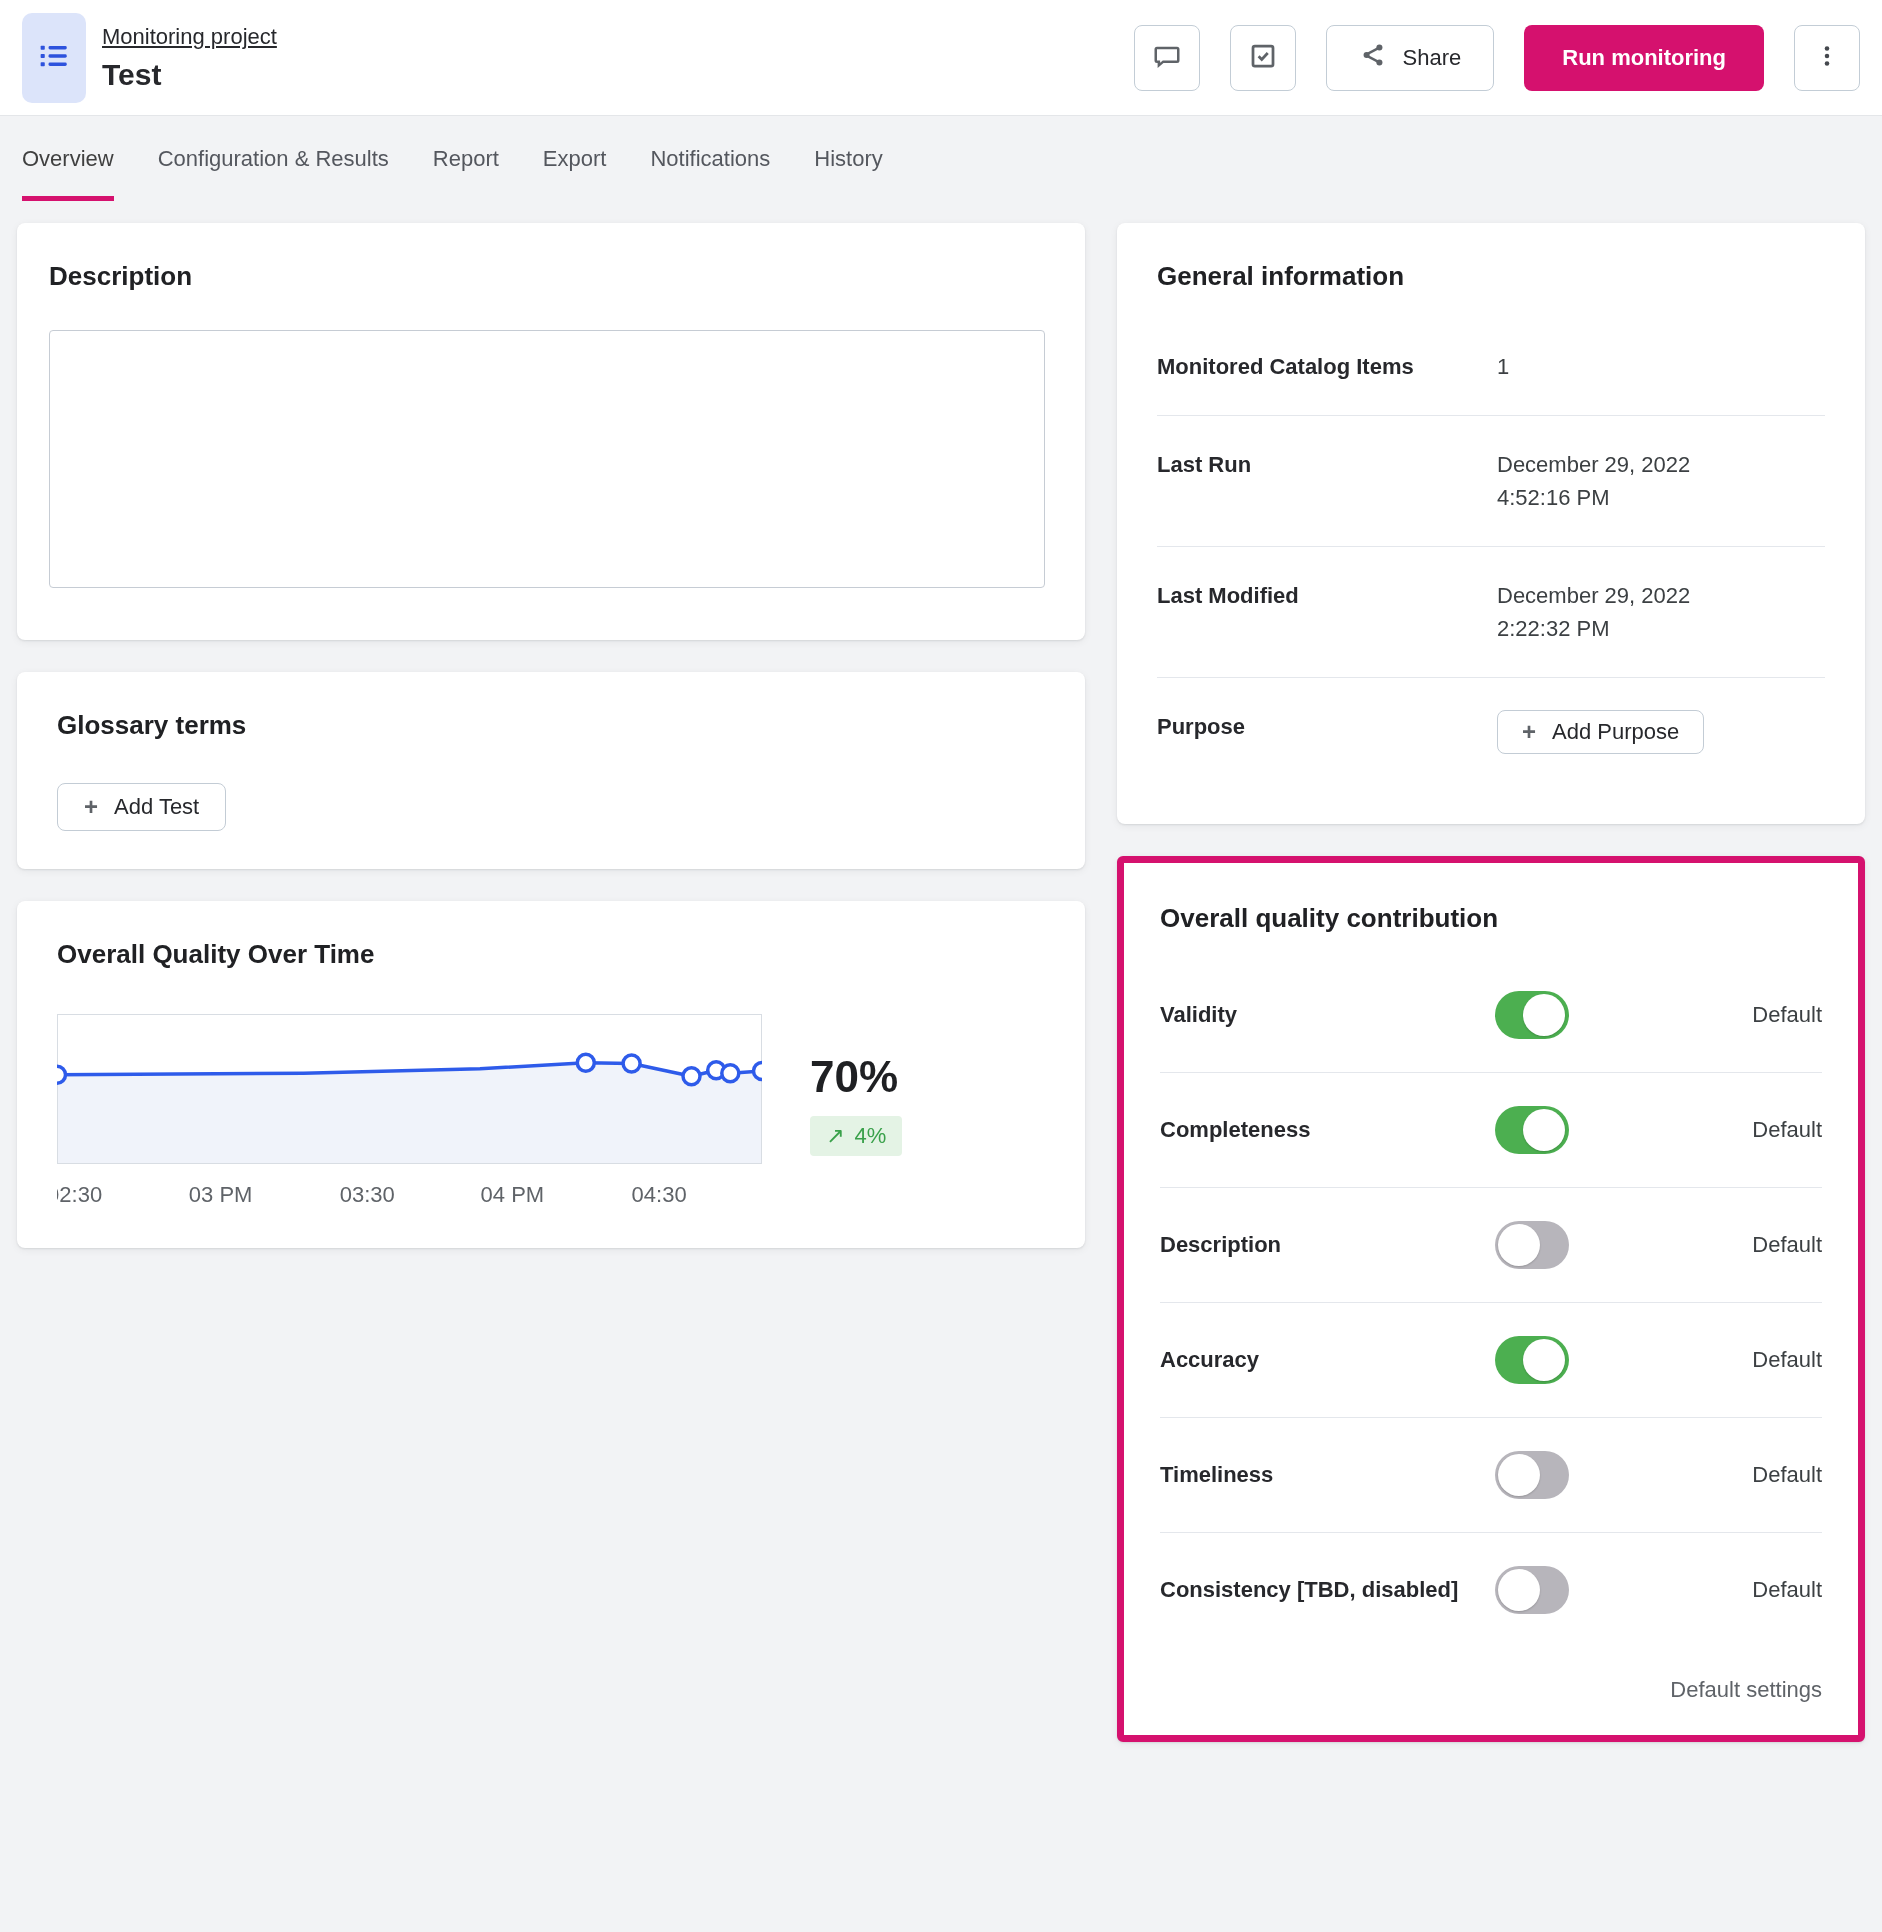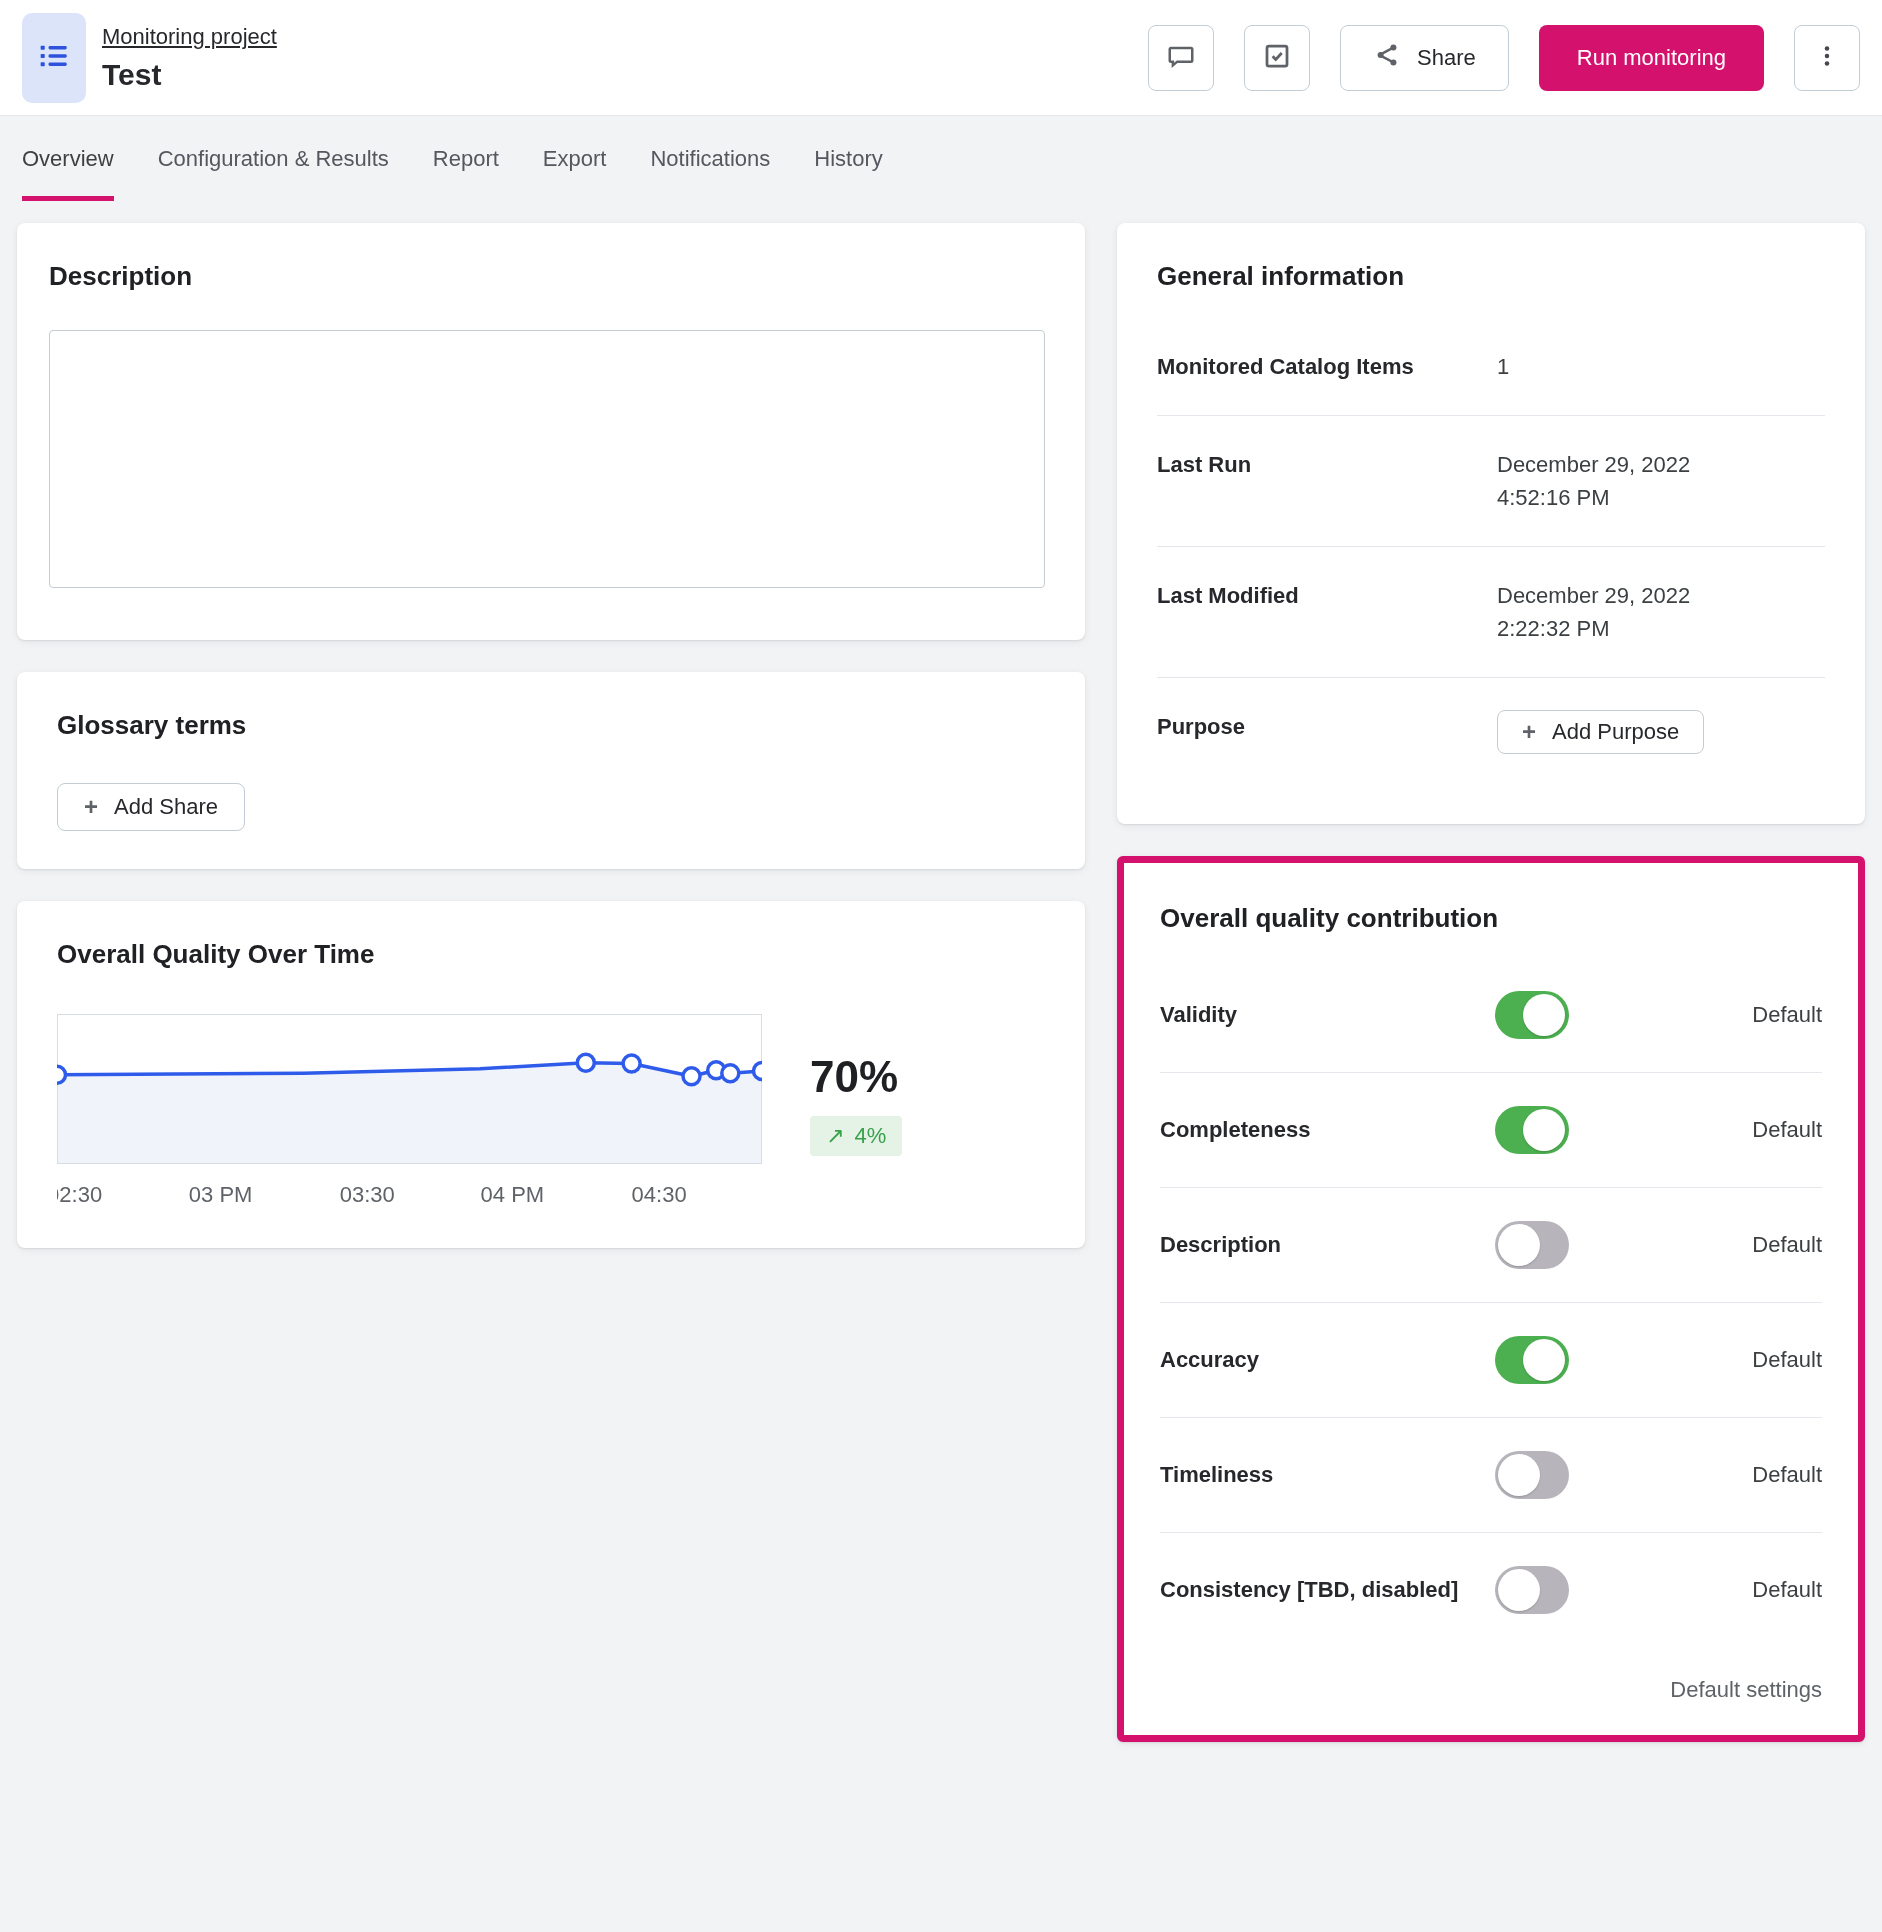--- a/index.html
+++ b/index.html
@@ -27,21 +27,21 @@
     width:66px; height:66px; background:#fff; border:1px solid #c3cdd6; border-radius:8px;
     display:flex; align-items:center; justify-content:center; cursor:pointer;
   }
   .share-btn {
     height:66px; background:#fff; border:1px solid #c3cdd6; border-radius:8px;
     display:flex; align-items:center; gap:16px; padding:0 32px; font-size:22px; cursor:pointer;
     color:#27282c;
   }
   .primary-btn {
     height:66px; background:#d5116e; border:none; border-radius:8px; color:#fff;
-    font-size:22px; font-weight:400; padding:0 38px; cursor:pointer;
+    font-size:22px; font-weight:700; padding:0 38px; cursor:pointer;
     font-family:inherit;
   }
   
   .tabbar {
     border-top:1px solid #e4e6e9; background:#f2f3f5;
     padding:30px 22px 0; display:flex; gap:44px; height:86px;
   }
   .tab {
     font-size:22px; color:#54575e; padding-bottom:18px; cursor:pointer; white-space:nowrap;
     border-bottom:5px solid transparent;
@@ -197,21 +197,21 @@
   <div>
     <div class="card card-desc">
       <div class="card-title">Description</div>
       <textarea class="desc-box" placeholder="" style=""></textarea>
     </div>
 
     <div class="card">
       <div class="card-title">Glossary terms</div>
       <button class="outline-btn">
         <span class="plus">+</span>
-        <span>Add Share</span>
+        <span>Add Test</span>
       </button>
     </div>
 
     <div class="card">
       <div class="card-title">Overall Quality Over Time</div>
       <div class="qot-row">
         <div class="chart-wrap">
           <svg width="705" height="196" viewBox="0 0 705 196" id="qchart">
               <rect x="0.5" y="0.5" width="704" height="149" fill="#ffffff" stroke="none"></rect>
               <path d="M0,60.7 L246.7,59.3 L423,54.8 L528.8,48.8 L574.6,49.5 L634.5,62.3 L659.2,56.3 L673.3,59.3 L705,57 L705,150 L0,150 Z" fill="#f0f3fa"></path>

